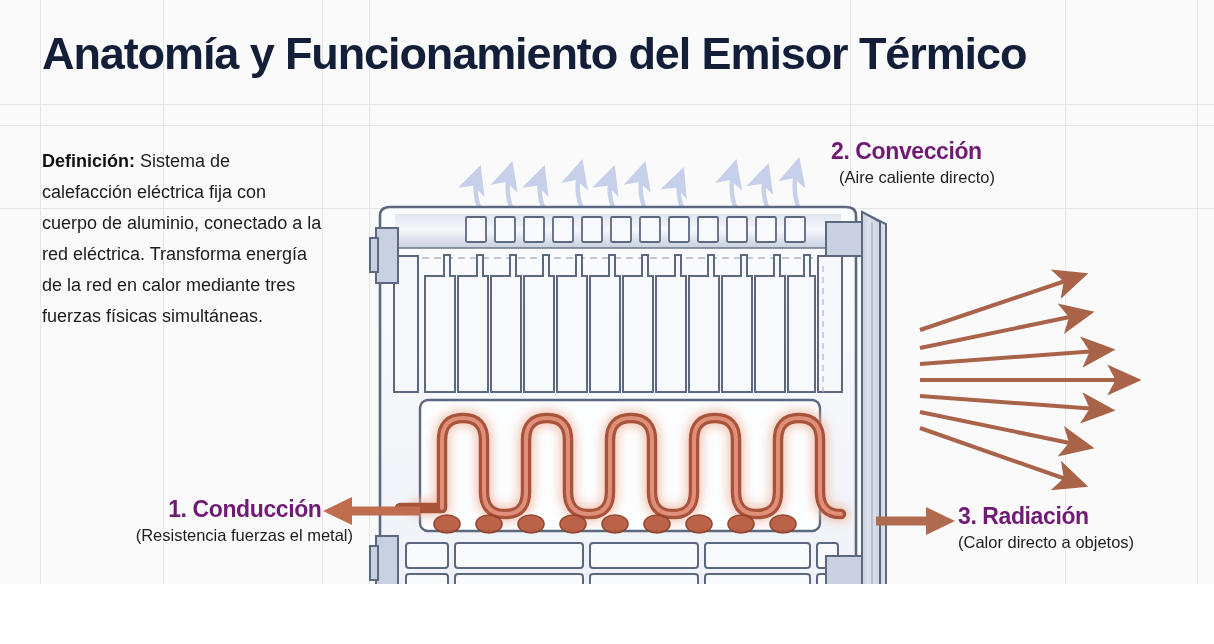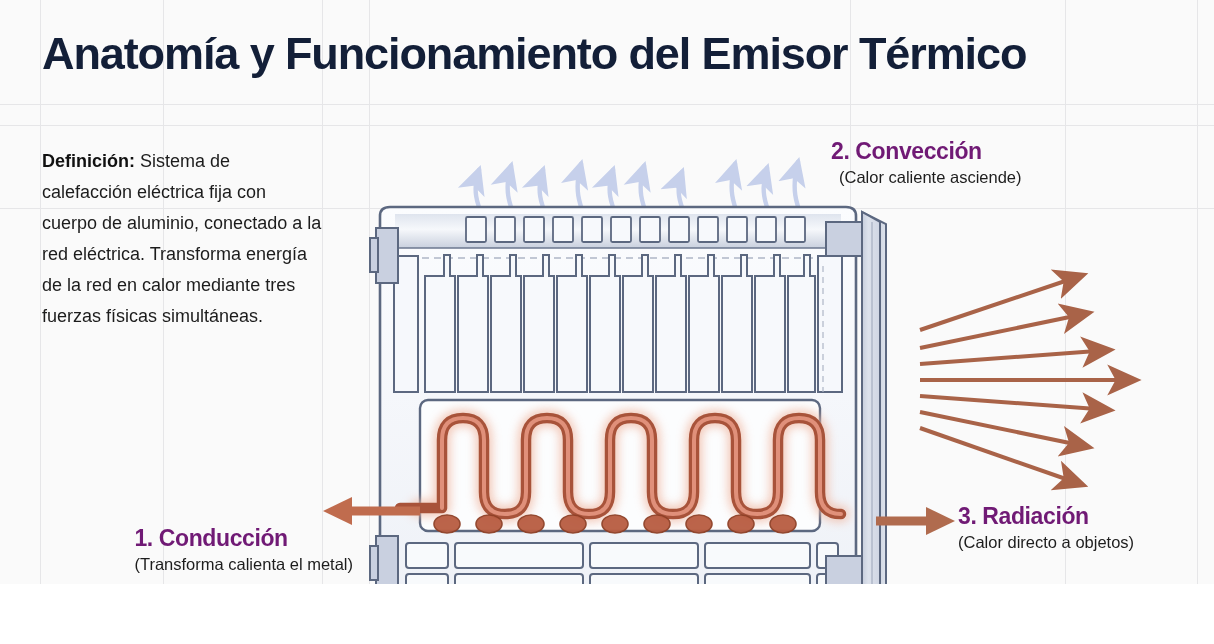--- a/index.html
+++ b/index.html
@@ -92,22 +92,22 @@
     position: absolute;
     left: 831px;
     top: 138px;
     text-align: left;
   }
   #callout-conveccion .callout-sub { margin-left: 8px; }
 
   #callout-conduccion {
     position: absolute;
     right: 898px;
-    top: 525px;
-    text-align: left;
+    top: 496px;
+    text-align: center;
   }
   #callout-conduccion .callout-sub { margin-right: 1px; }
 
   #callout-radiacion {
     position: absolute;
     left: 958px;
     top: 503px;
     text-align: left;
   }
   #callout-radiacion .callout-sub { margin-left: 0; }
@@ -332,26 +332,26 @@
   </svg>
 
   <div class="title">Anatomía y Funcionamiento del Emisor Térmico</div>
 
   <div class="definition">
     <span class="lead">Definición:</span><span> Sistema de calefacción eléctrica fija con cuerpo de aluminio, conectado a la red eléctrica. Transforma energía de la red en calor mediante tres fuerzas físicas simultáneas.</span>
   </div>
 
   <div id="callout-conduccion">
     <div class="callout-title">1. Conducción</div>
-    <div class="callout-sub">(Transforma calienta el metal)</div>
+    <div class="callout-sub">(Resistencia fuerzas el metal)</div>
   </div>
 
   <div id="callout-conveccion">
     <div class="callout-title">2. Convección</div>
-    <div class="callout-sub">(Calor caliente asciende)</div>
+    <div class="callout-sub">(Aire caliente directo)</div>
   </div>
 
   <div id="callout-radiacion">
     <div class="callout-title">3. Radiación</div>
     <div class="callout-sub">(Calor directo a objetos)</div>
   </div>
 
 </div>
 
 </body></html>

